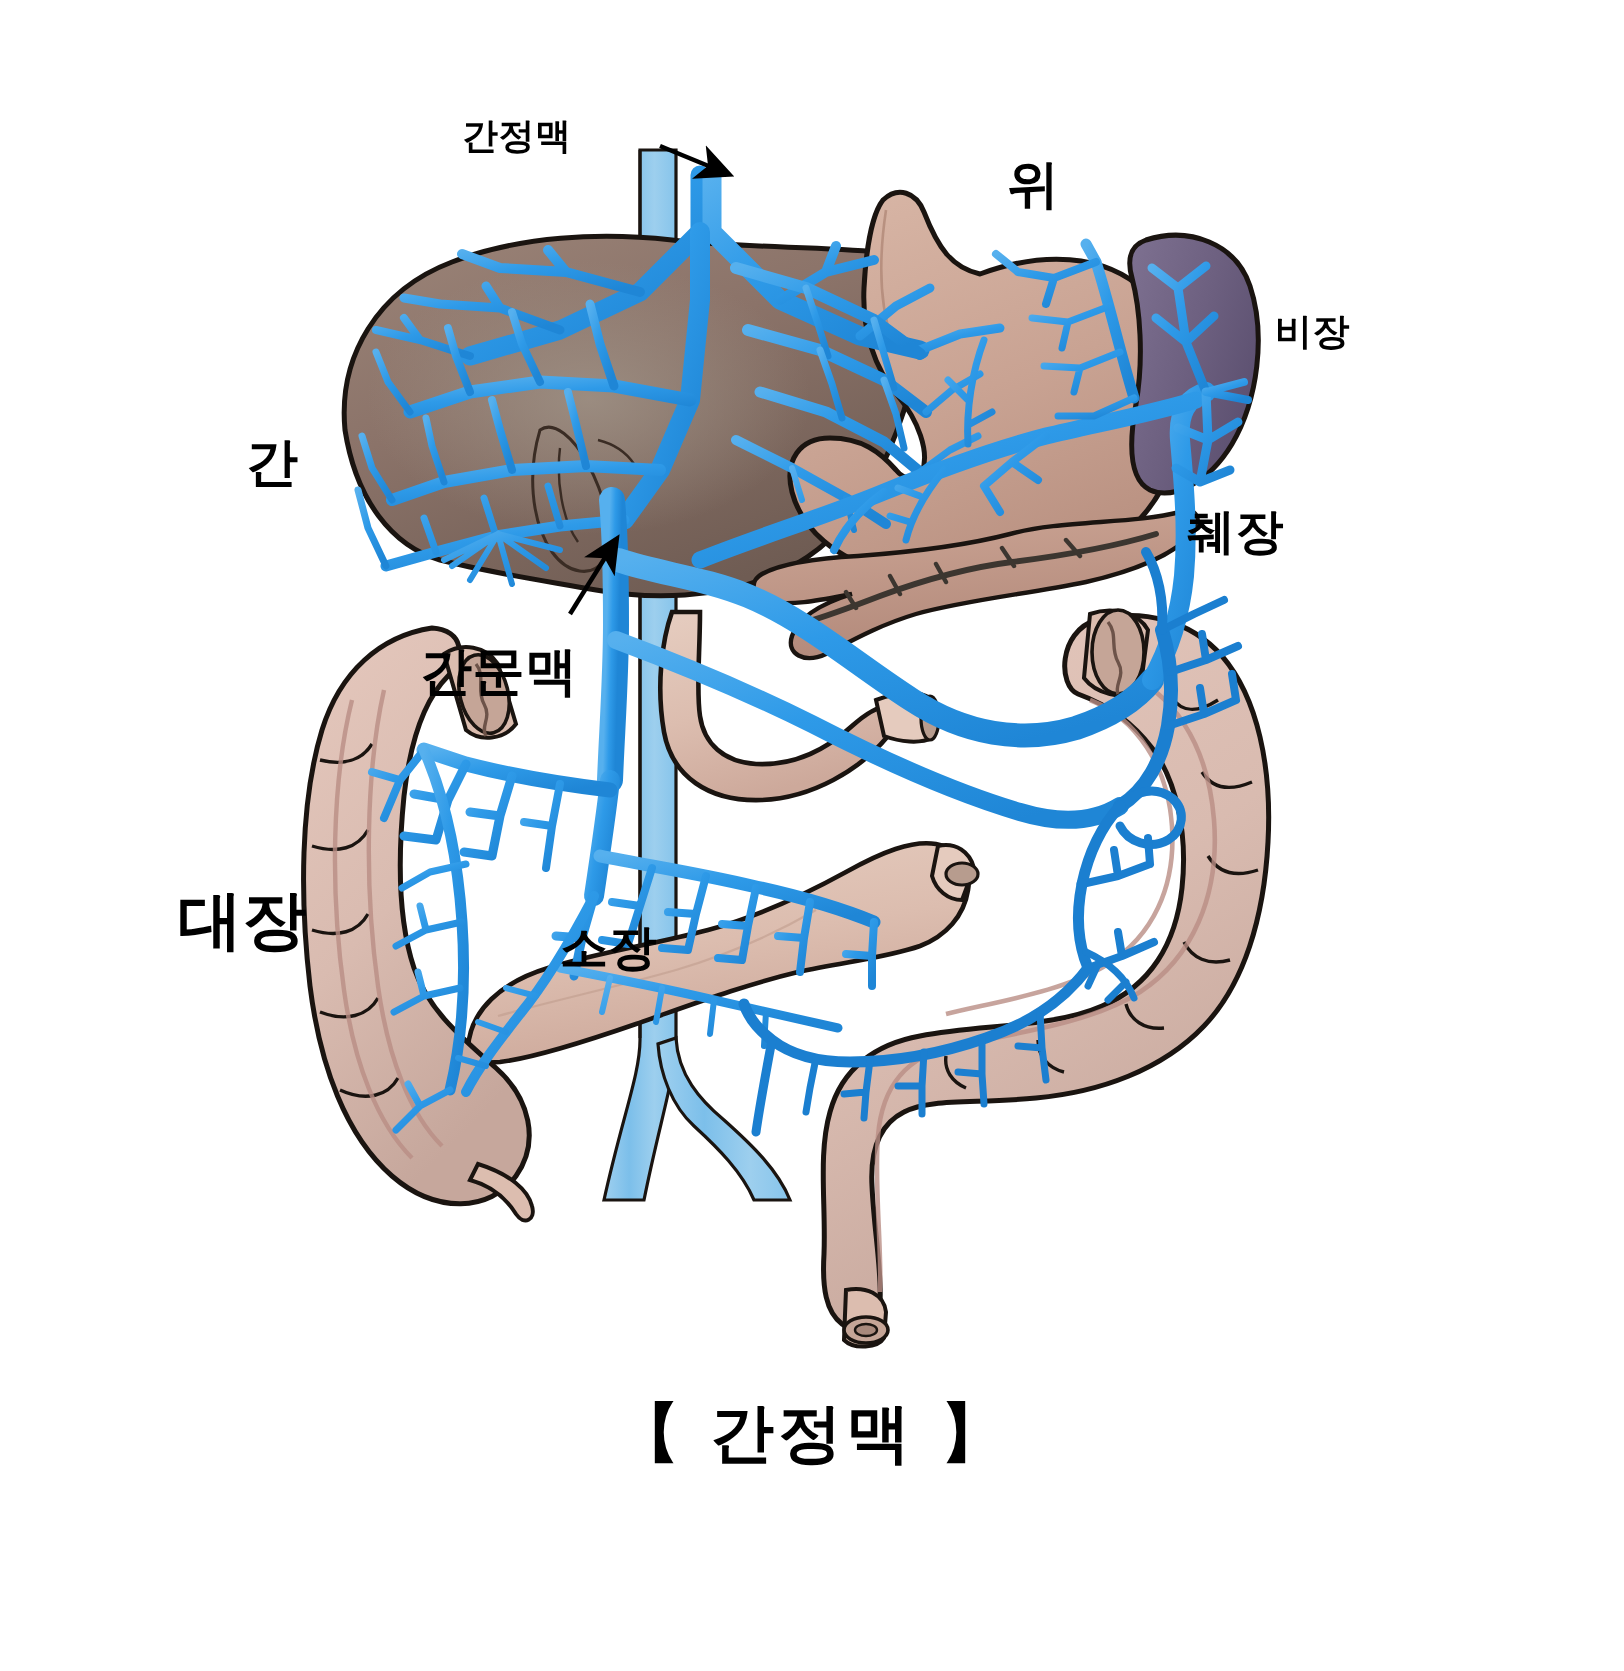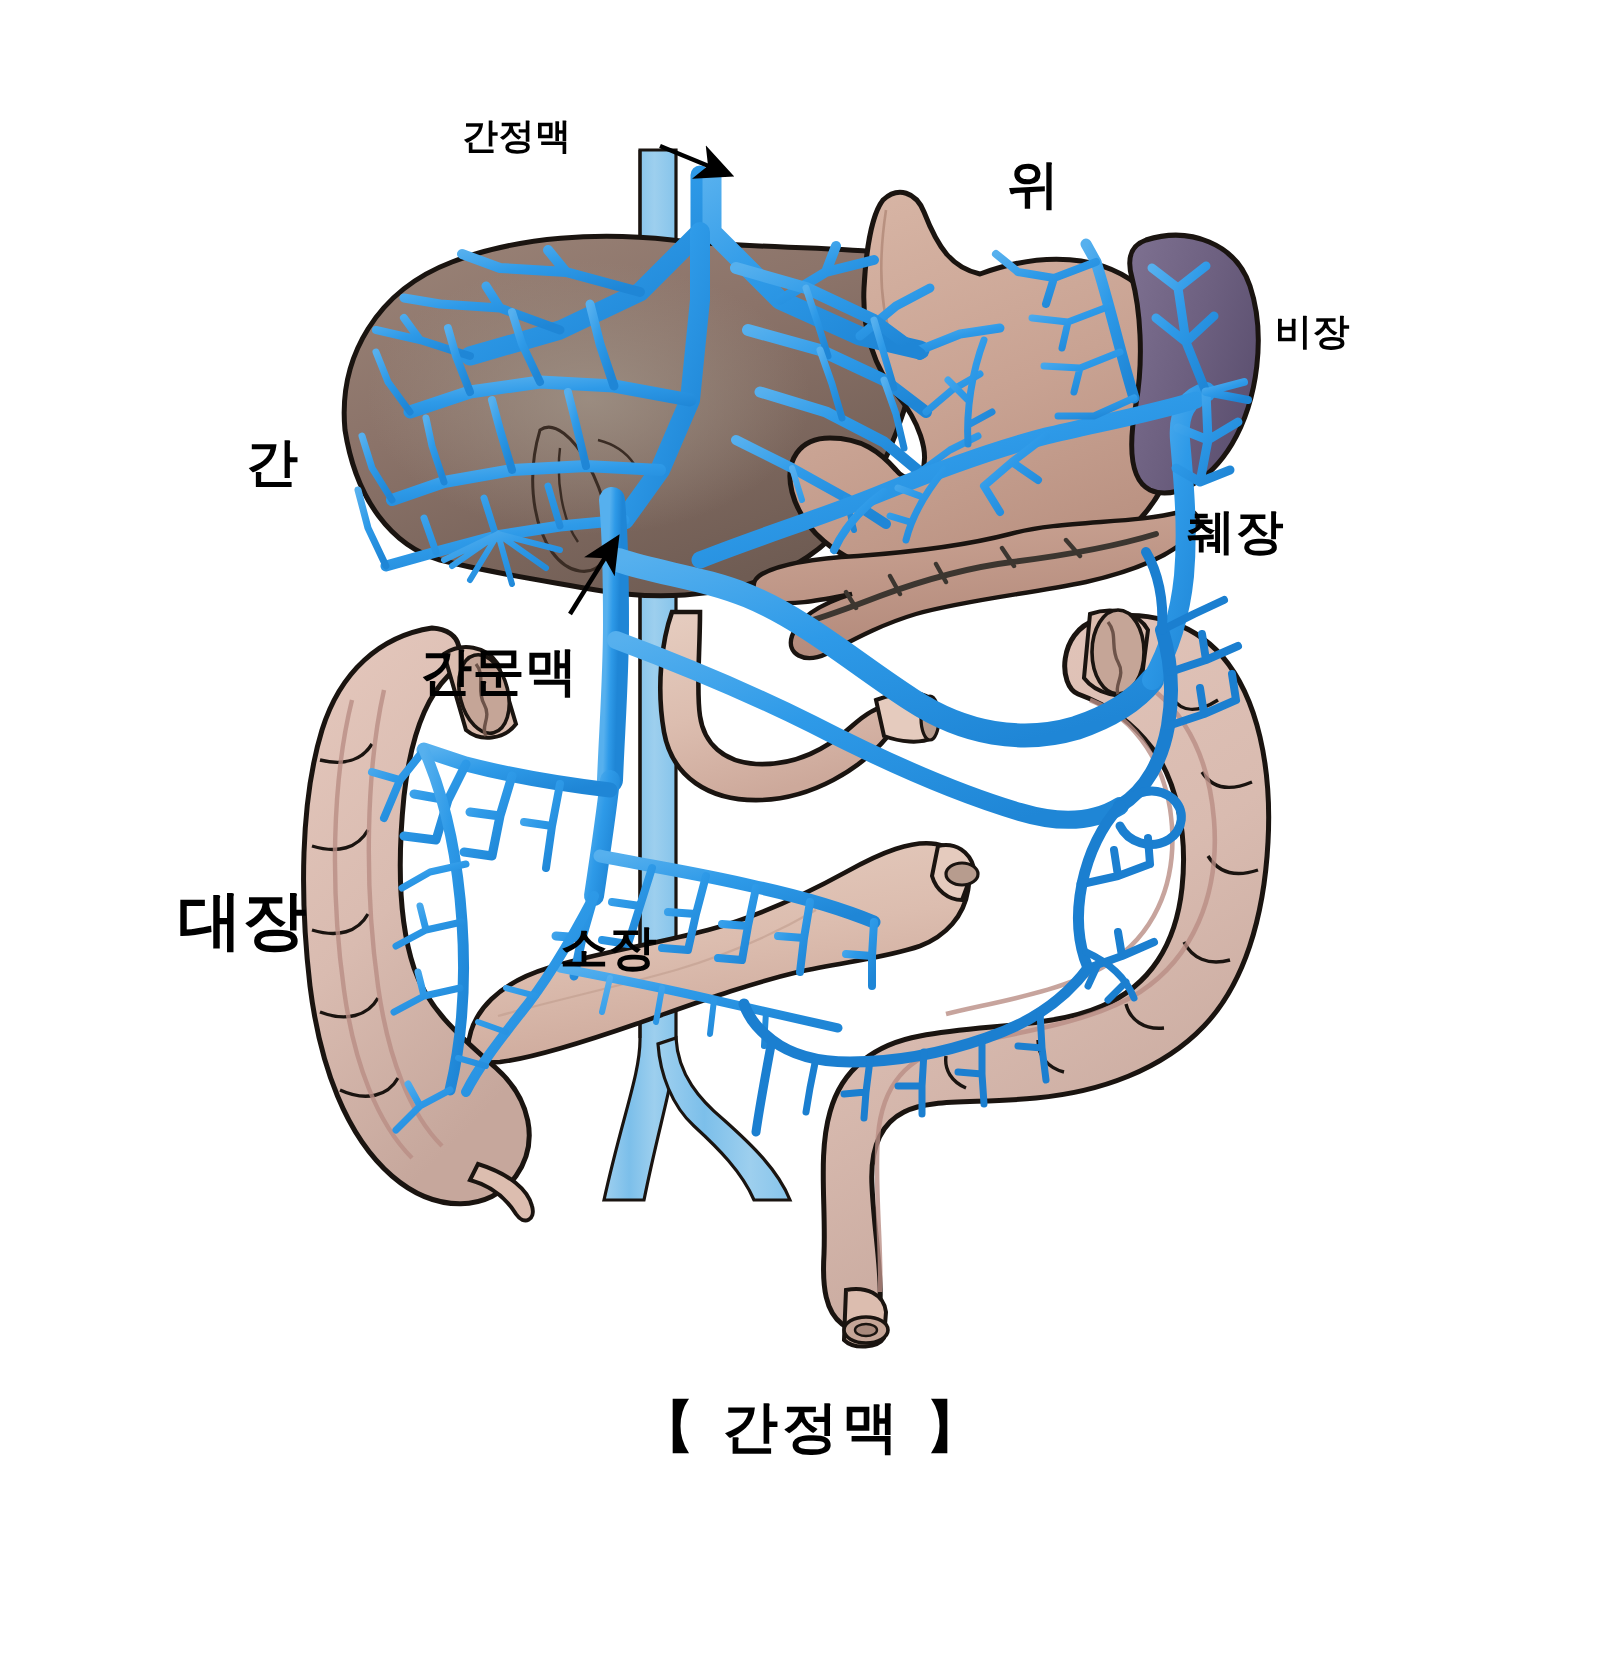--- a/index.html
+++ b/index.html
@@ -37,21 +37,21 @@
   .lbl-bijang     { left: 1275px; top: 313px;  font-size: 37px; }
   .lbl-chwejang   { left: 1187px; top: 508px;  font-size: 48px; font-family: Liberation Serif, serif; }
   .lbl-daejang    { left: 178px;  top: 888px;  font-size: 64px; }
   .lbl-sojang     { left: 560px;  top: 923px;  font-size: 48px; }
   .caption {
     position: absolute;
     left: 0;
     right: 0;
     top: 1390px;
     text-align: center;
-    font-size: 56px;
+    font-size: 64px;
     font-weight: 700;
     color: #000000;
     font-family: "DejaVu Sans", "Liberation Sans", sans-serif;
     letter-spacing: 4px;
   }
 </style>
 </head>
 <body>
 
 <svg id="figure" viewBox="0 0 1624 1671" xmlns="http://www.w3.org/2000/svg">

